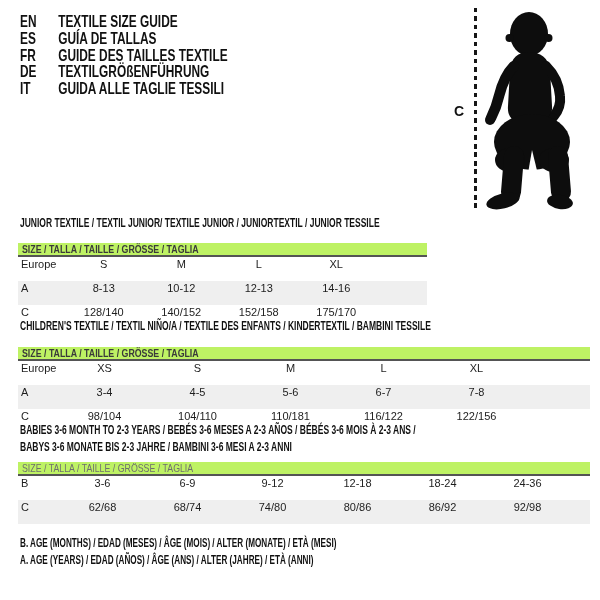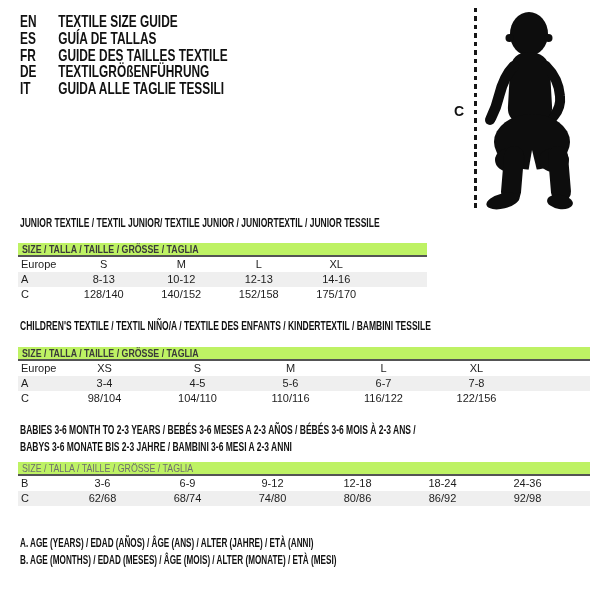--- a/index.html
+++ b/index.html
@@ -23,21 +23,21 @@
 
   
   .sec-title{position:absolute;left:20px;font-size:12.5px;font-weight:700;line-height:14px;
              white-space:nowrap;transform:scaleX(0.68);transform-origin:0 0;}
 
   
   .tbl{position:absolute;left:18px;font-size:11px;}
   .size-bar{height:12px;line-height:12.5px;background:#bef264;border-bottom:2px solid #545454;
             padding-left:4px;font-weight:700;color:#3a3a3a;font-size:11px;}
   .size-bar.light{color:#6e6e6e;font-weight:400;}
-  .trow{display:flex;height:15px;line-height:15px;}
+  .trow{display:flex;height:24px;line-height:15px;}
   .trow.alt{background:#efefef;}
   .tlabel{padding-left:3px;color:#1d1d1d;}
   .tcell{text-align:center;color:#1d1d1d;}
   .l-j{width:44px;} .c-j{width:77.5px;}
   .l-c{width:37px;} .c-c{width:93px;}
   .l-b{width:39px;} .c-b{width:85px;}
 
   
   .legend{position:absolute;left:20px;top:535px;}
   .legend-row{height:17.3px;line-height:17.3px;font-size:12px;font-weight:700;}
@@ -139,21 +139,21 @@
       <span class="tcell c-c">3-4</span>
       <span class="tcell c-c">4-5</span>
       <span class="tcell c-c">5-6</span>
       <span class="tcell c-c">6-7</span>
       <span class="tcell c-c">7-8</span>
     </div>
     <div class="trow">
       <span class="tlabel l-c">C</span>
       <span class="tcell c-c">98/104</span>
       <span class="tcell c-c">104/110</span>
-      <span class="tcell c-c">110/116</span>
+      <span class="tcell c-c">110/181</span>
       <span class="tcell c-c">116/122</span>
       <span class="tcell c-c">122/156</span>
     </div>
   </div>
 
   <div class="sec-title" style="top:423px;">BABIES 3-6 MONTH TO 2-3 YEARS / BEBÉS 3-6 MESES A 2-3 AÑOS / BÉBÉS 3-6 MOIS À 2-3 ANS /</div>
   <div class="sec-title" style="top:440px;">BABYS 3-6 MONATE BIS 2-3 JAHRE / BAMBINI 3-6 MESI A 2-3 ANNI</div>
   <div class="tbl" style="top:462px;width:572px;">
     <div class="size-bar light">
       <span class="cx80">SIZE / TALLA / TAILLE / GRÖSSE / TAGLIA</span>
@@ -173,20 +173,20 @@
       <span class="tcell c-b">68/74</span>
       <span class="tcell c-b">74/80</span>
       <span class="tcell c-b">80/86</span>
       <span class="tcell c-b">86/92</span>
       <span class="tcell c-b">92/98</span>
     </div>
   </div>
 
   <div class="legend">
     <div class="legend-row">
-        <span class="cx68">A. AGE (YEARS) / EDAD (AÑOS) / ÂGE (ANS) / ALTER (JAHRE) / ETÀ (ANNI)</span>
+        <span class="cx68">B. AGE (MONTHS) / EDAD (MESES) / ÂGE (MOIS) / ALTER (MONATE) / ETÀ (MESI)</span>
       </div>
     <div class="legend-row">
-        <span class="cx68">B. AGE (MONTHS) / EDAD (MESES) / ÂGE (MOIS) / ALTER (MONATE) / ETÀ (MESI)</span>
+        <span class="cx68">A. AGE (YEARS) / EDAD (AÑOS) / ÂGE (ANS) / ALTER (JAHRE) / ETÀ (ANNI)</span>
       </div>
   </div>
 
 </div>
 
 </body></html>

